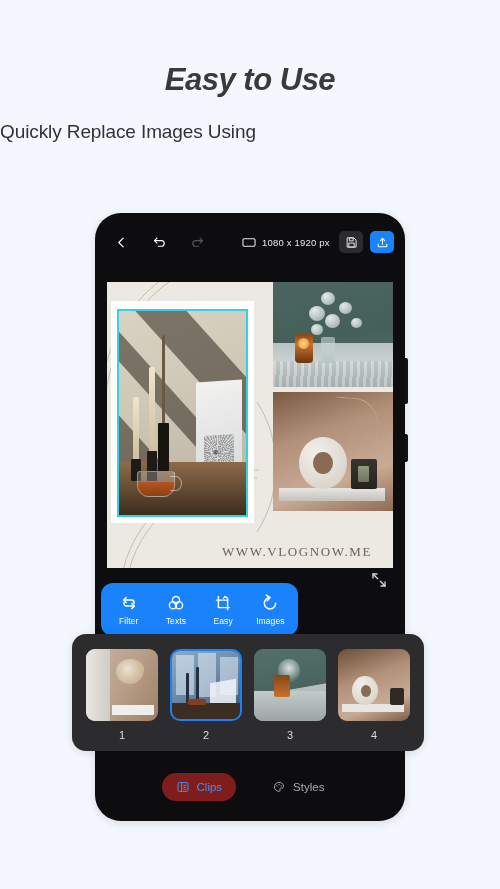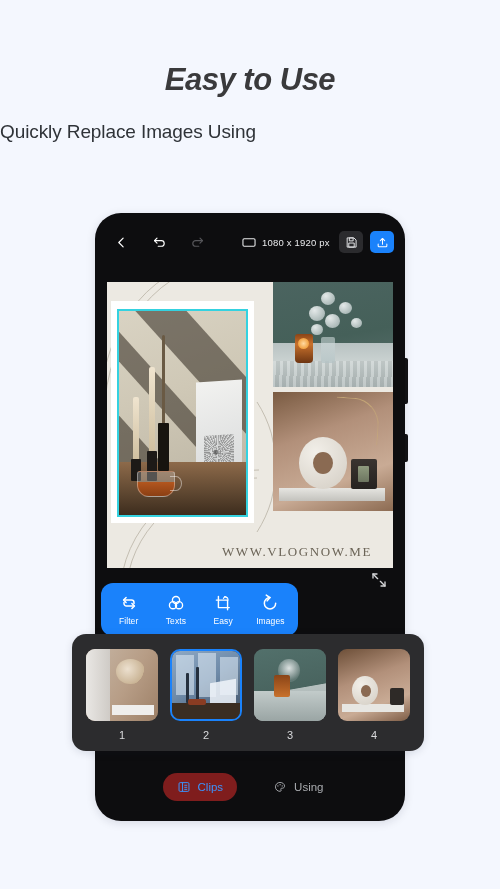--- a/index.html
+++ b/index.html
@@ -373,21 +373,21 @@
       </div>
 
 
       <div class="tab">
         <svg width="14" height="14" viewBox="0 0 24 24" fill="none" stroke="#a9abaf" stroke-width="1.6">
           <path d="M12 4.2c-4.4 0-7.8 3.3-7.8 7.6 0 4.3 3.4 7.6 7.8 7.6 1.3 0 2-.8 2-1.7 0-.9-.8-1.4-.8-2.2 0-.8.7-1.4 1.6-1.4h1.4c2 0 3.6-1.6 3.6-3.6 0-3.6-3.4-6.3-7.8-6.3z"></path>
           <circle cx="8.4" cy="10.2" r="1.1" fill="#a9abaf" stroke="none"></circle>
           <circle cx="12.2" cy="8" r="1.1" fill="#a9abaf" stroke="none"></circle>
           <circle cx="15.8" cy="10.2" r="1.1" fill="#a9abaf" stroke="none"></circle>
         </svg>
-        <span class="tlbl">Using</span>
+        <span class="tlbl">Styles</span>
       </div>
     </div>
 
   </div>
 
   <div class="thumbpanel">
     <div class="thumbrow">
 
       <div class="thumb">
         <div class="box">

